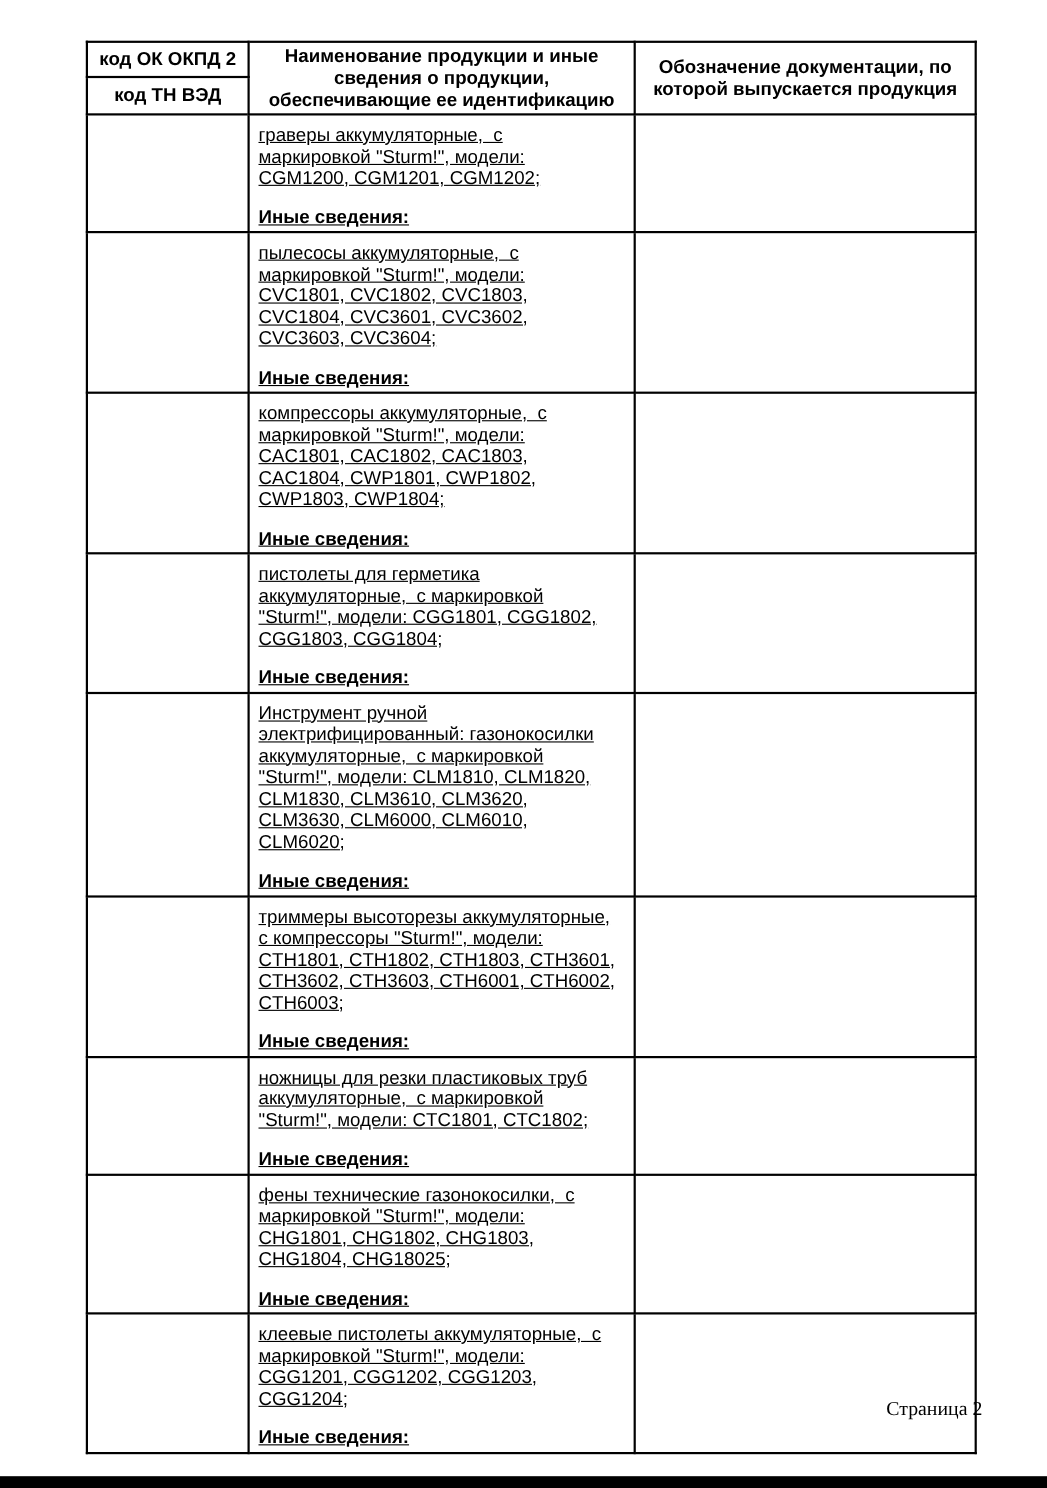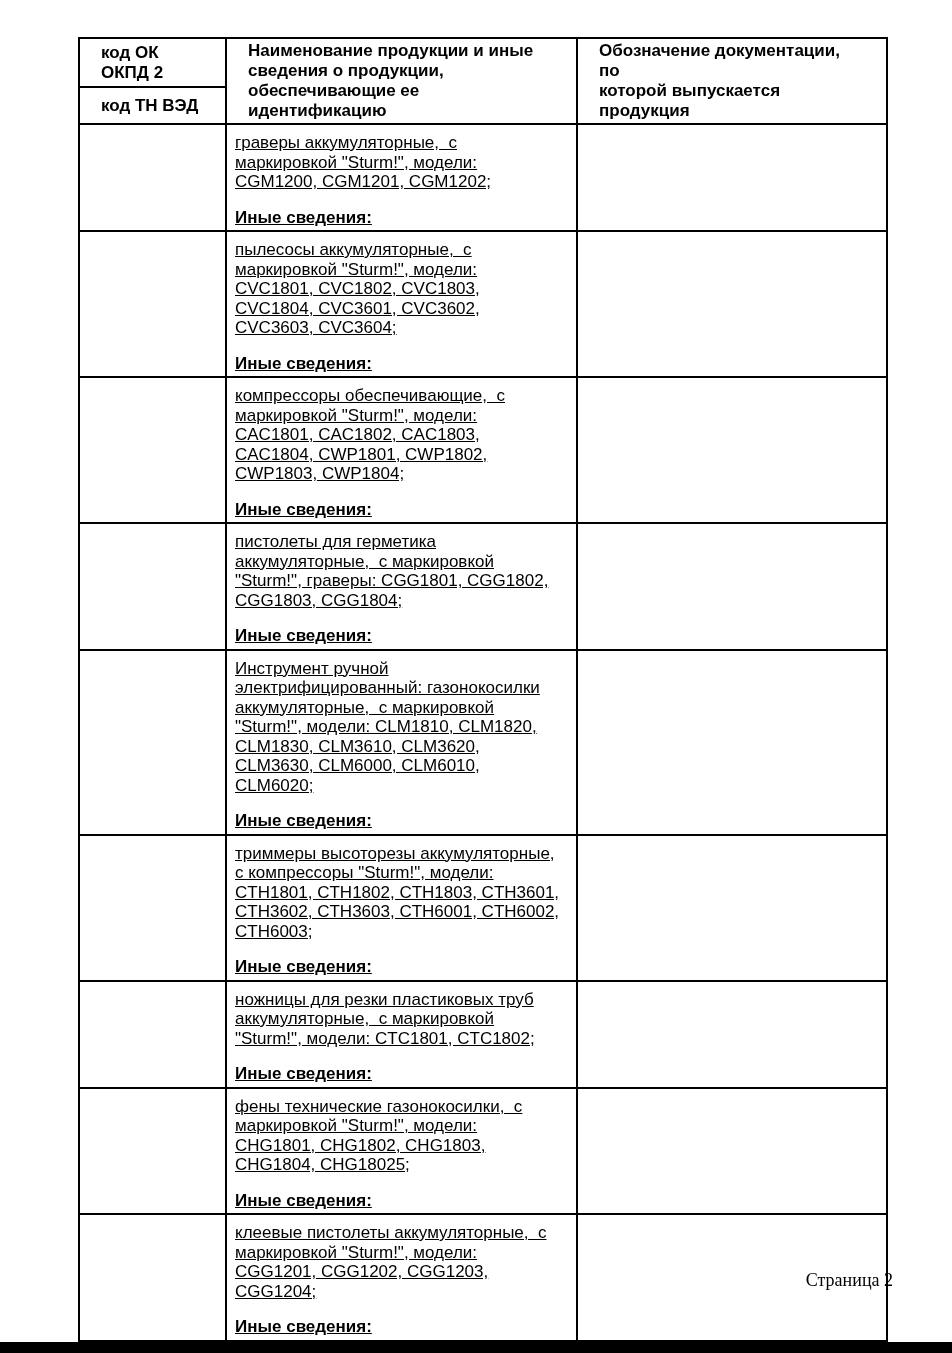--- a/index.html
+++ b/index.html
@@ -23,24 +23,24 @@
     table-layout: fixed;
     font-family: "Liberation Sans", sans-serif;
     font-size: 17px;
     color: #000000;
   }
   .doc-table th, .doc-table td {
     border: 2px solid #000000;
   }
   .doc-table thead th {
     font-weight: bold;
-    text-align: left;
+    text-align: center;
     vertical-align: middle;
     line-height: 20px;
-    padding: 2px 21px;
+    padding: 2px 10px;
     white-space: pre-wrap;
   }
   th.code-header-top { height: 26px; }
   th.code-header-bottom { height: 28px; border-radius: 16px; }
   .doc-table tbody td {
     vertical-align: top;
     padding: 8px 8px 3px 8px;
     line-height: 19.5px;
     text-decoration: underline;
   }
@@ -112,35 +112,35 @@
 CVC1801, CVC1802, CVC1803,
 CVC1804, CVC3601, CVC3602,
 CVC3603, CVC3604;</div>
           <div class="other-info">Иные сведения:</div>
         </td>
         <td></td>
       </tr>
       <tr>
         <td></td>
         <td>
-          <div class="name-text">компрессоры обеспечивающие,  с
+          <div class="name-text">компрессоры аккумуляторные,  с
 маркировкой "Sturm!", модели:
 CAC1801, CAC1802, CAC1803,
 CAC1804, CWP1801, CWP1802,
 CWP1803, CWP1804;</div>
           <div class="other-info">Иные сведения:</div>
         </td>
         <td></td>
       </tr>
       <tr>
         <td></td>
         <td>
           <div class="name-text">пистолеты для герметика
 аккумуляторные,  с маркировкой
-"Sturm!", граверы: CGG1801, CGG1802,
+"Sturm!", модели: CGG1801, CGG1802,
 CGG1803, CGG1804;</div>
           <div class="other-info">Иные сведения:</div>
         </td>
         <td></td>
       </tr>
       <tr>
         <td></td>
         <td>
           <div class="name-text">Инструмент ручной
 электрифицированный: газонокосилки

